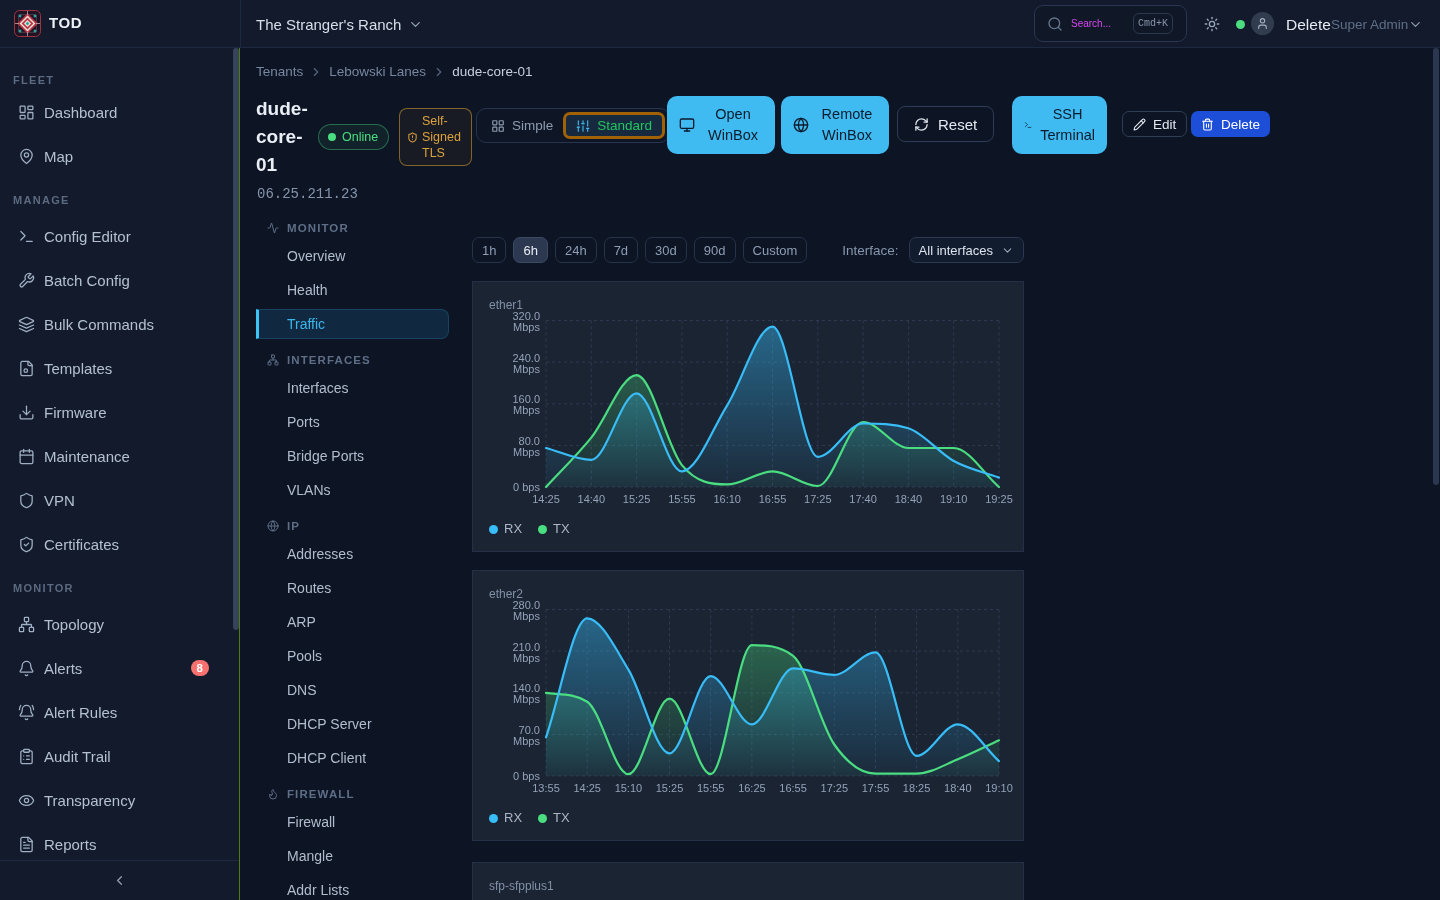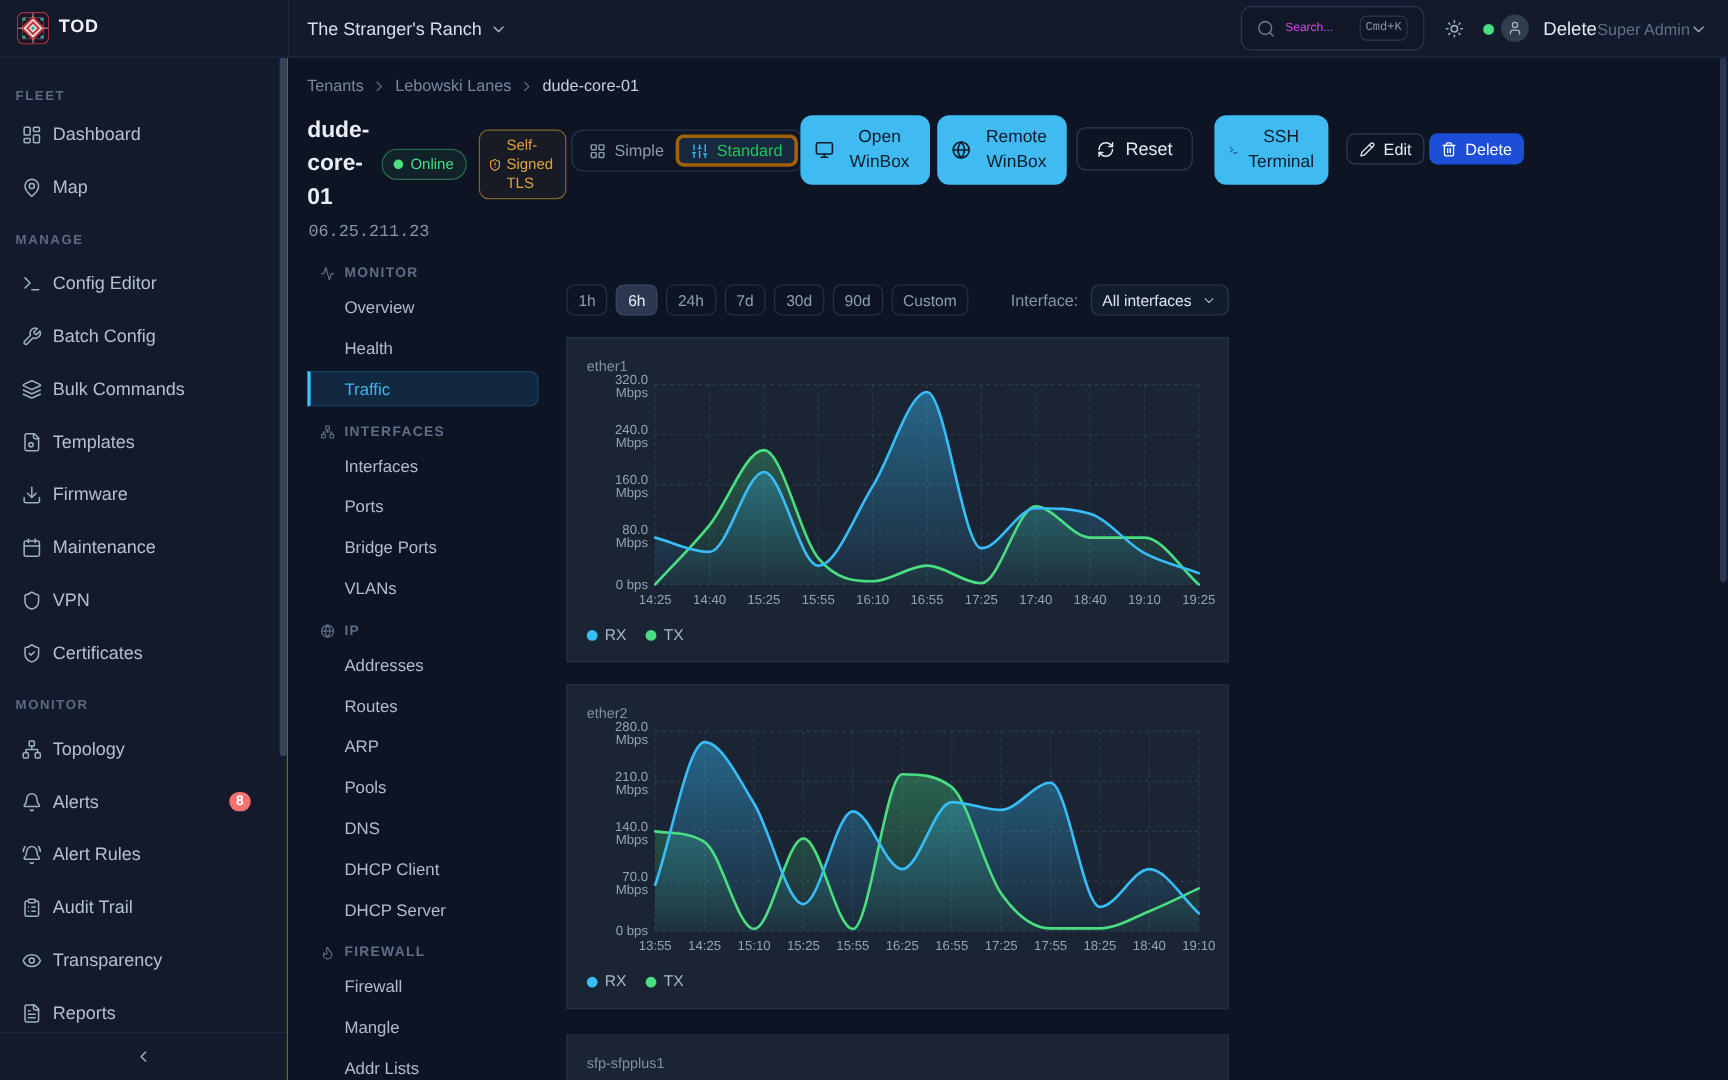--- a/index.html
+++ b/index.html
@@ -384,22 +384,22 @@
       <div class="snh"><svg width="12" height="12" viewBox="0 0 24 24" fill="none" stroke="#5e6e87" stroke-width="2" stroke-linecap="round" stroke-linejoin="round">
           <circle cx="12" cy="12" r="10"></circle>
           <path d="M12 2a14.5 14.5 0 0 0 0 20 14.5 14.5 0 0 0 0-20"></path>
           <path d="M2 12h20"></path>
         </svg>IP</div>
       <div class="sni">Addresses</div>
       <div class="sni">Routes</div>
       <div class="sni">ARP</div>
       <div class="sni">Pools</div>
       <div class="sni">DNS</div>
+      <div class="sni">DHCP Server</div>
       <div class="sni">DHCP Client</div>
-      <div class="sni">DHCP Server</div>
       <div class="snh"><svg width="12" height="12" viewBox="0 0 24 24" fill="none" stroke="#5e6e87" stroke-width="2" stroke-linecap="round" stroke-linejoin="round">
           <path d="M8.5 14.5A2.5 2.5 0 0 0 11 12c0-1.38-.5-2-1-3-1.072-2.143-.224-4.054 2-6 .5 2.5 2 4.9 4 6.5 2 1.6 3 3.5 3 5.5a7 7 0 1 1-14 0c0-1.153.433-2.294 1-3a2.5 2.5 0 0 0 2.5 2.5z"></path>
         </svg>FIREWALL</div>
       <div class="sni">Firewall</div>
       <div class="sni">Mangle</div>
       <div class="sni">Addr Lists</div>
     </div>
     <div id="toolbar">
       <div class="tbtn">1h</div>
       <div class="tbtn on">6h</div>

